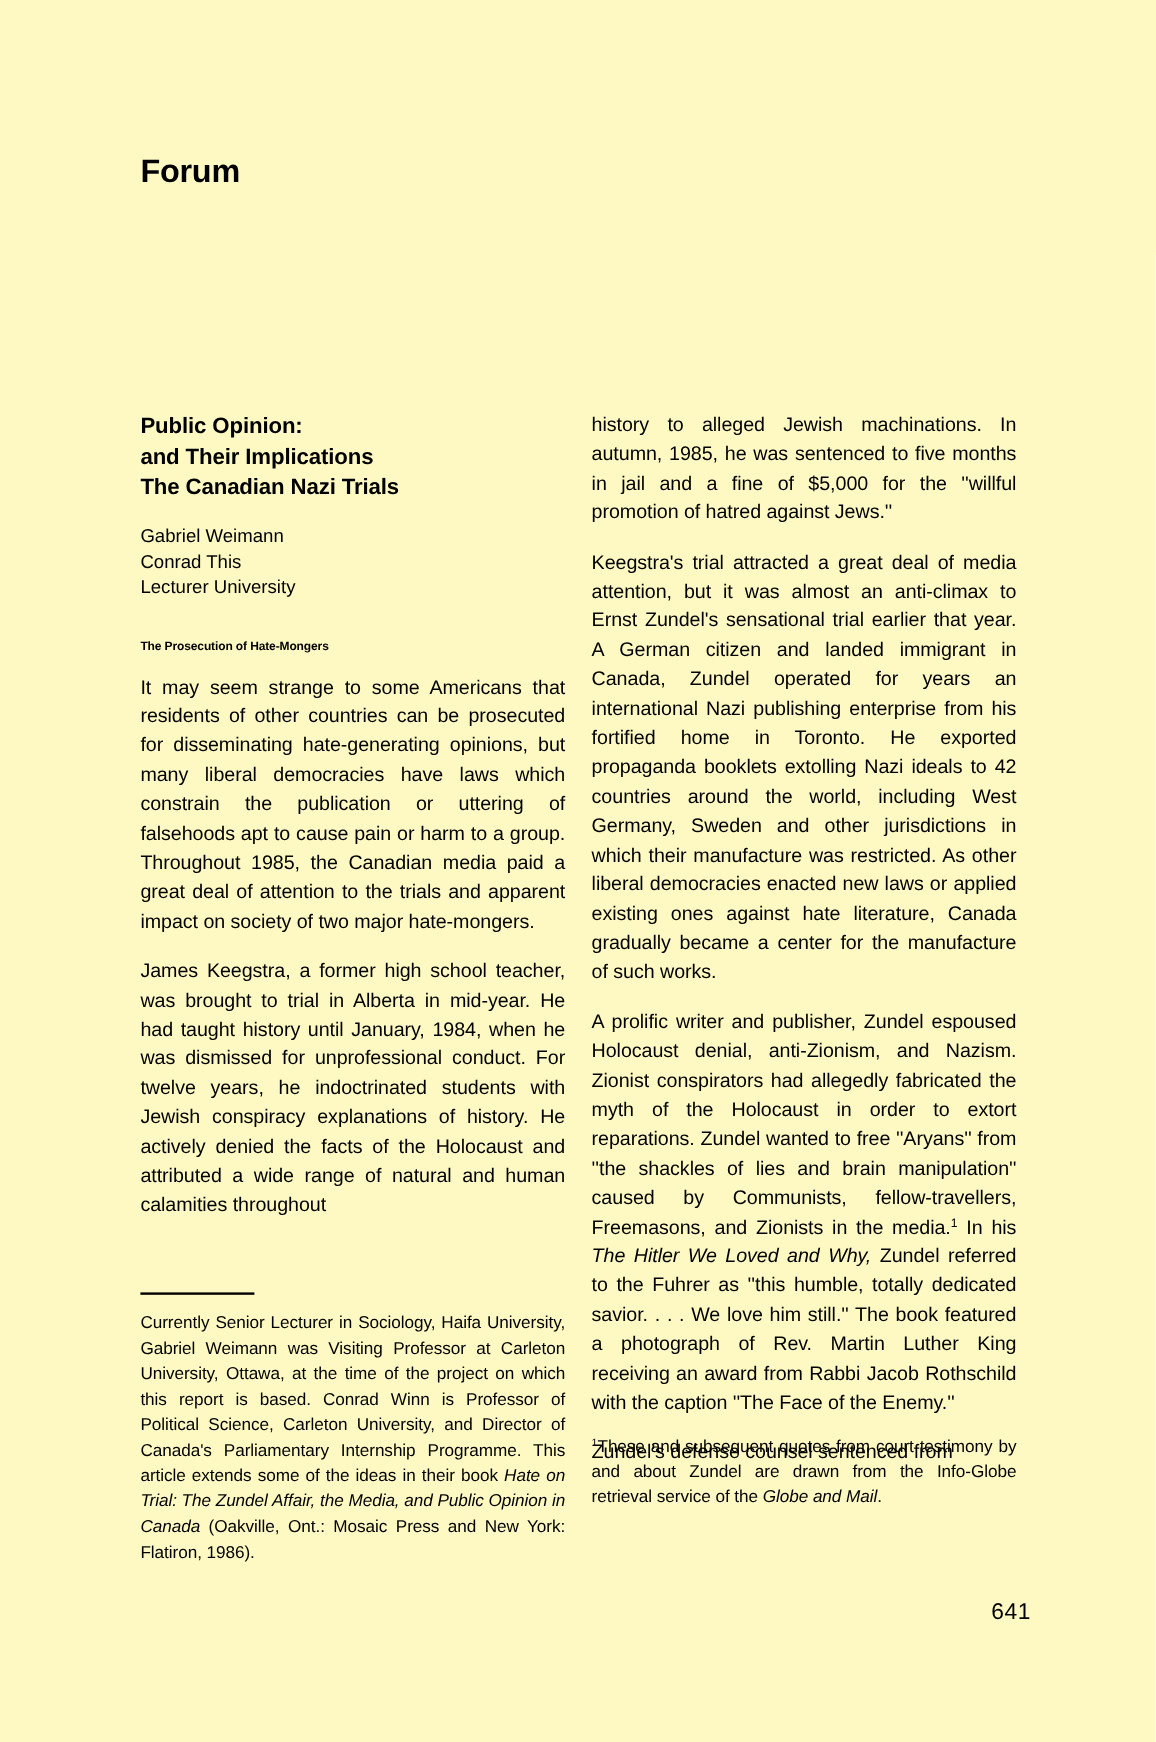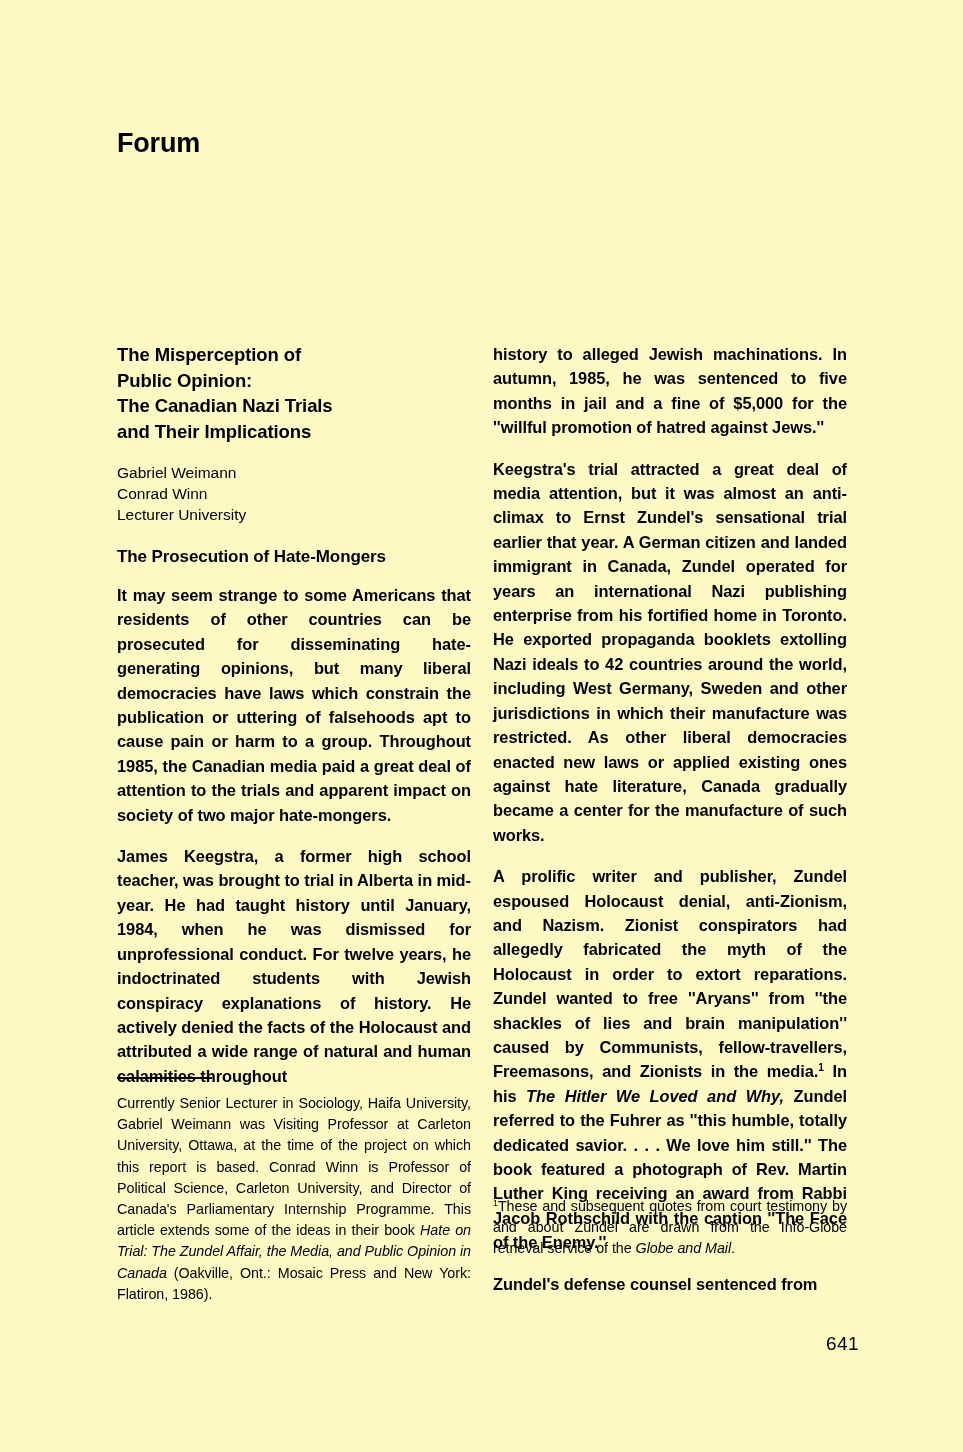--- a/index.html
+++ b/index.html
@@ -53,34 +53,33 @@
 
   .authors {
     font-size: 15.5px;
     line-height: 21px;
     margin: 0 0 4px 0;
   }
   .authors .name { font-weight: normal; display: block; }
   .authors .affil { display: block; }
 
   .section-head {
-    font-size: 17px;
+    font-size: 10px;
     font-weight: bold;
-    margin: 22px 0 16px 0;
+    margin: 34px 0 16px 0;
     letter-spacing: -0.1px;
   }
 
   p.body-text {
     font-size: 16.4px;
     line-height: 24.4px;
     text-align: justify;
     margin: 0 0 17px 0;
     letter-spacing: -0.05px;
     word-spacing: 0px;
-    font-weight: bold;
   }
   p.body-text:last-child { margin-bottom: 0; margin-top: 11px; }
 
   .fn-rule {
     width: 95px;
     height: 2px;
     background: #000;
     margin: 0 0 14px 0;
   }
   .footnote {
@@ -121,29 +120,28 @@
 
 <div class="page">
 
   <div class="running-head">Forum</div>
 
   <div class="columns">
 
     <div class="col col-left">
 
       <h1 class="article-title">
-        <span class="tline">The Misperception of</span>
         <span class="tline">Public Opinion:</span>
+        <span class="tline">and Their Implications</span>
         <span class="tline">The Canadian Nazi Trials</span>
-        <span class="tline">and Their Implications</span>
       </h1>
 
       <div class="authors">
         <span class="name">Gabriel Weimann</span>
-        <span class="name">Conrad Winn</span>
+        <span class="name">Conrad This</span>
         <span class="affil">Lecturer University</span>
       </div>
 
       <h2 class="section-head">The Prosecution of Hate-Mongers</h2>
 
       <p class="body-text">It may seem strange to some Americans that residents of other countries can be prosecuted for disseminating hate-generating opinions, but many liberal democracies have laws which constrain the publication or uttering of falsehoods apt to cause pain or harm to a group. Throughout 1985, the Canadian media paid a great deal of attention to the trials and apparent impact on society of two major hate-mongers.</p>
       <p class="body-text">James Keegstra, a former high school teacher, was brought to trial in Alberta in mid-year. He had taught history until January, 1984, when he was dismissed for unprofessional conduct. For twelve years, he indoctrinated students with Jewish conspiracy explanations of history. He actively denied the facts of the Holocaust and attributed a wide range of natural and human calamities throughout</p>
 
     </div>
 

